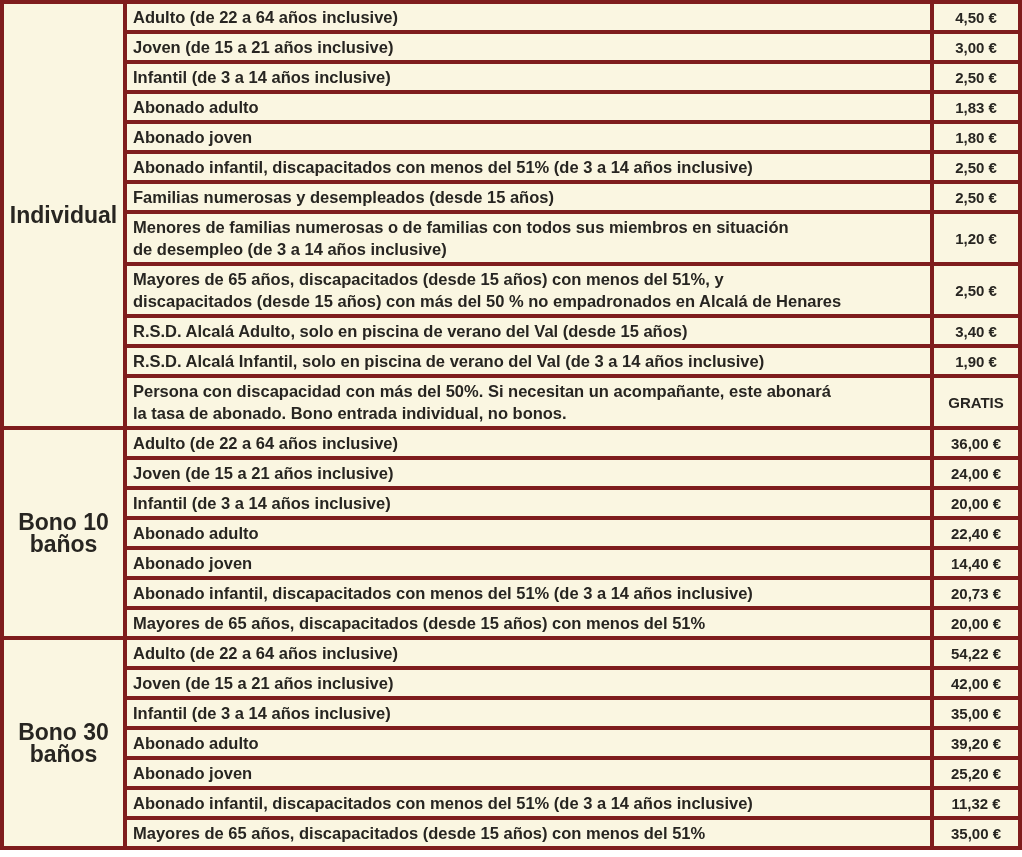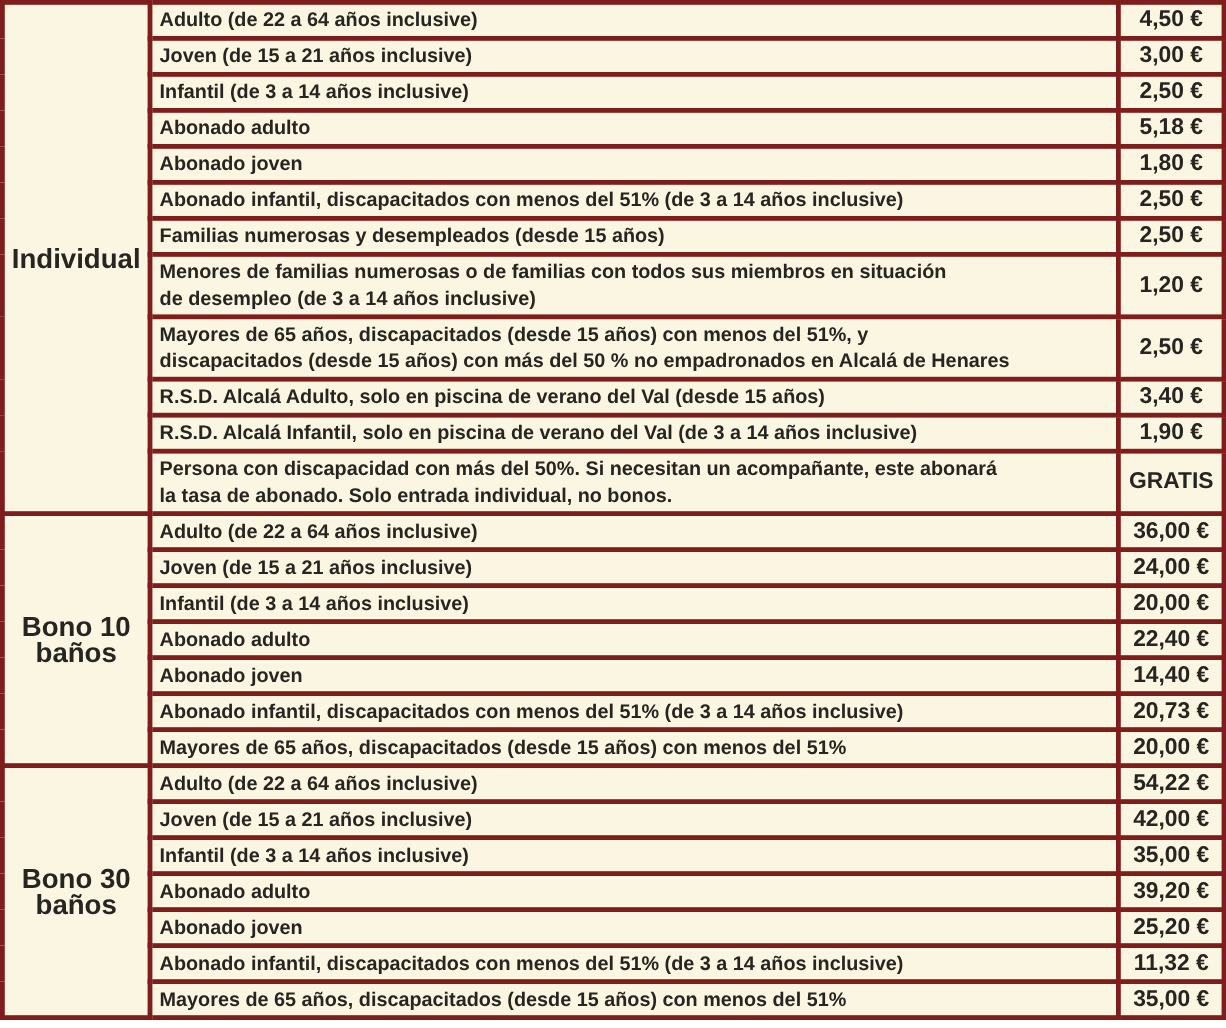--- a/index.html
+++ b/index.html
@@ -32,21 +32,21 @@
   }
   .desc-cell {
     text-align: left;
     font-size: 16.5px;
     line-height: 22px;
     padding: 2px 8px 2px 6px;
   }
   .price-cell {
     width: 80px;
     text-align: center;
-    font-size: 19px;
+    font-size: 15px;
     padding: 2px 2px;
     white-space: nowrap;
   }
   tr.row-s { height: 28px; }
   tr.row-d { height: 49px; }
 </style>
 </head>
 <body>
 
 <table class="tariff-table">
@@ -59,21 +59,21 @@
       <tr class="row-s">
         <td class="desc-cell"><span>Joven (de 15 a 21 años inclusive)</span></td>
         <td class="price-cell">3,00 €</td>
       </tr>
       <tr class="row-s">
         <td class="desc-cell"><span>Infantil (de 3 a 14 años inclusive)</span></td>
         <td class="price-cell">2,50 €</td>
       </tr>
       <tr class="row-s">
         <td class="desc-cell"><span>Abonado adulto</span></td>
-        <td class="price-cell">5,18 €</td>
+        <td class="price-cell">1,83 €</td>
       </tr>
       <tr class="row-s">
         <td class="desc-cell"><span>Abonado joven</span></td>
         <td class="price-cell">1,80 €</td>
       </tr>
       <tr class="row-s">
         <td class="desc-cell"><span>Abonado infantil, discapacitados con menos del 51% (de 3 a 14 años inclusive)</span></td>
         <td class="price-cell">2,50 €</td>
       </tr>
       <tr class="row-s">
@@ -90,21 +90,21 @@
       </tr>
       <tr class="row-s">
         <td class="desc-cell"><span>R.S.D. Alcalá Adulto, solo en piscina de verano del Val (desde 15 años)</span></td>
         <td class="price-cell">3,40 €</td>
       </tr>
       <tr class="row-s">
         <td class="desc-cell"><span>R.S.D. Alcalá Infantil, solo en piscina de verano del Val (de 3 a 14 años inclusive)</span></td>
         <td class="price-cell">1,90 €</td>
       </tr>
       <tr class="row-d">
-        <td class="desc-cell"><span>Persona con discapacidad con más del 50%. Si  necesitan  un  acompañante,  este abonará</span><br><span>la tasa de abonado. Solo entrada individual, no bonos.</span></td>
+        <td class="desc-cell"><span>Persona con discapacidad con más del 50%. Si  necesitan  un  acompañante,  este abonará</span><br><span>la tasa de abonado. Bono entrada individual, no bonos.</span></td>
         <td class="price-cell">GRATIS</td>
       </tr>
       <tr class="row-s">
         <td class="cat-cell" rowspan="7">Bono 10 baños</td>
         <td class="desc-cell"><span>Adulto (de 22 a 64 años inclusive)</span></td>
         <td class="price-cell">36,00 €</td>
       </tr>
       <tr class="row-s">
         <td class="desc-cell"><span>Joven (de 15 a 21 años inclusive)</span></td>
         <td class="price-cell">24,00 €</td>

